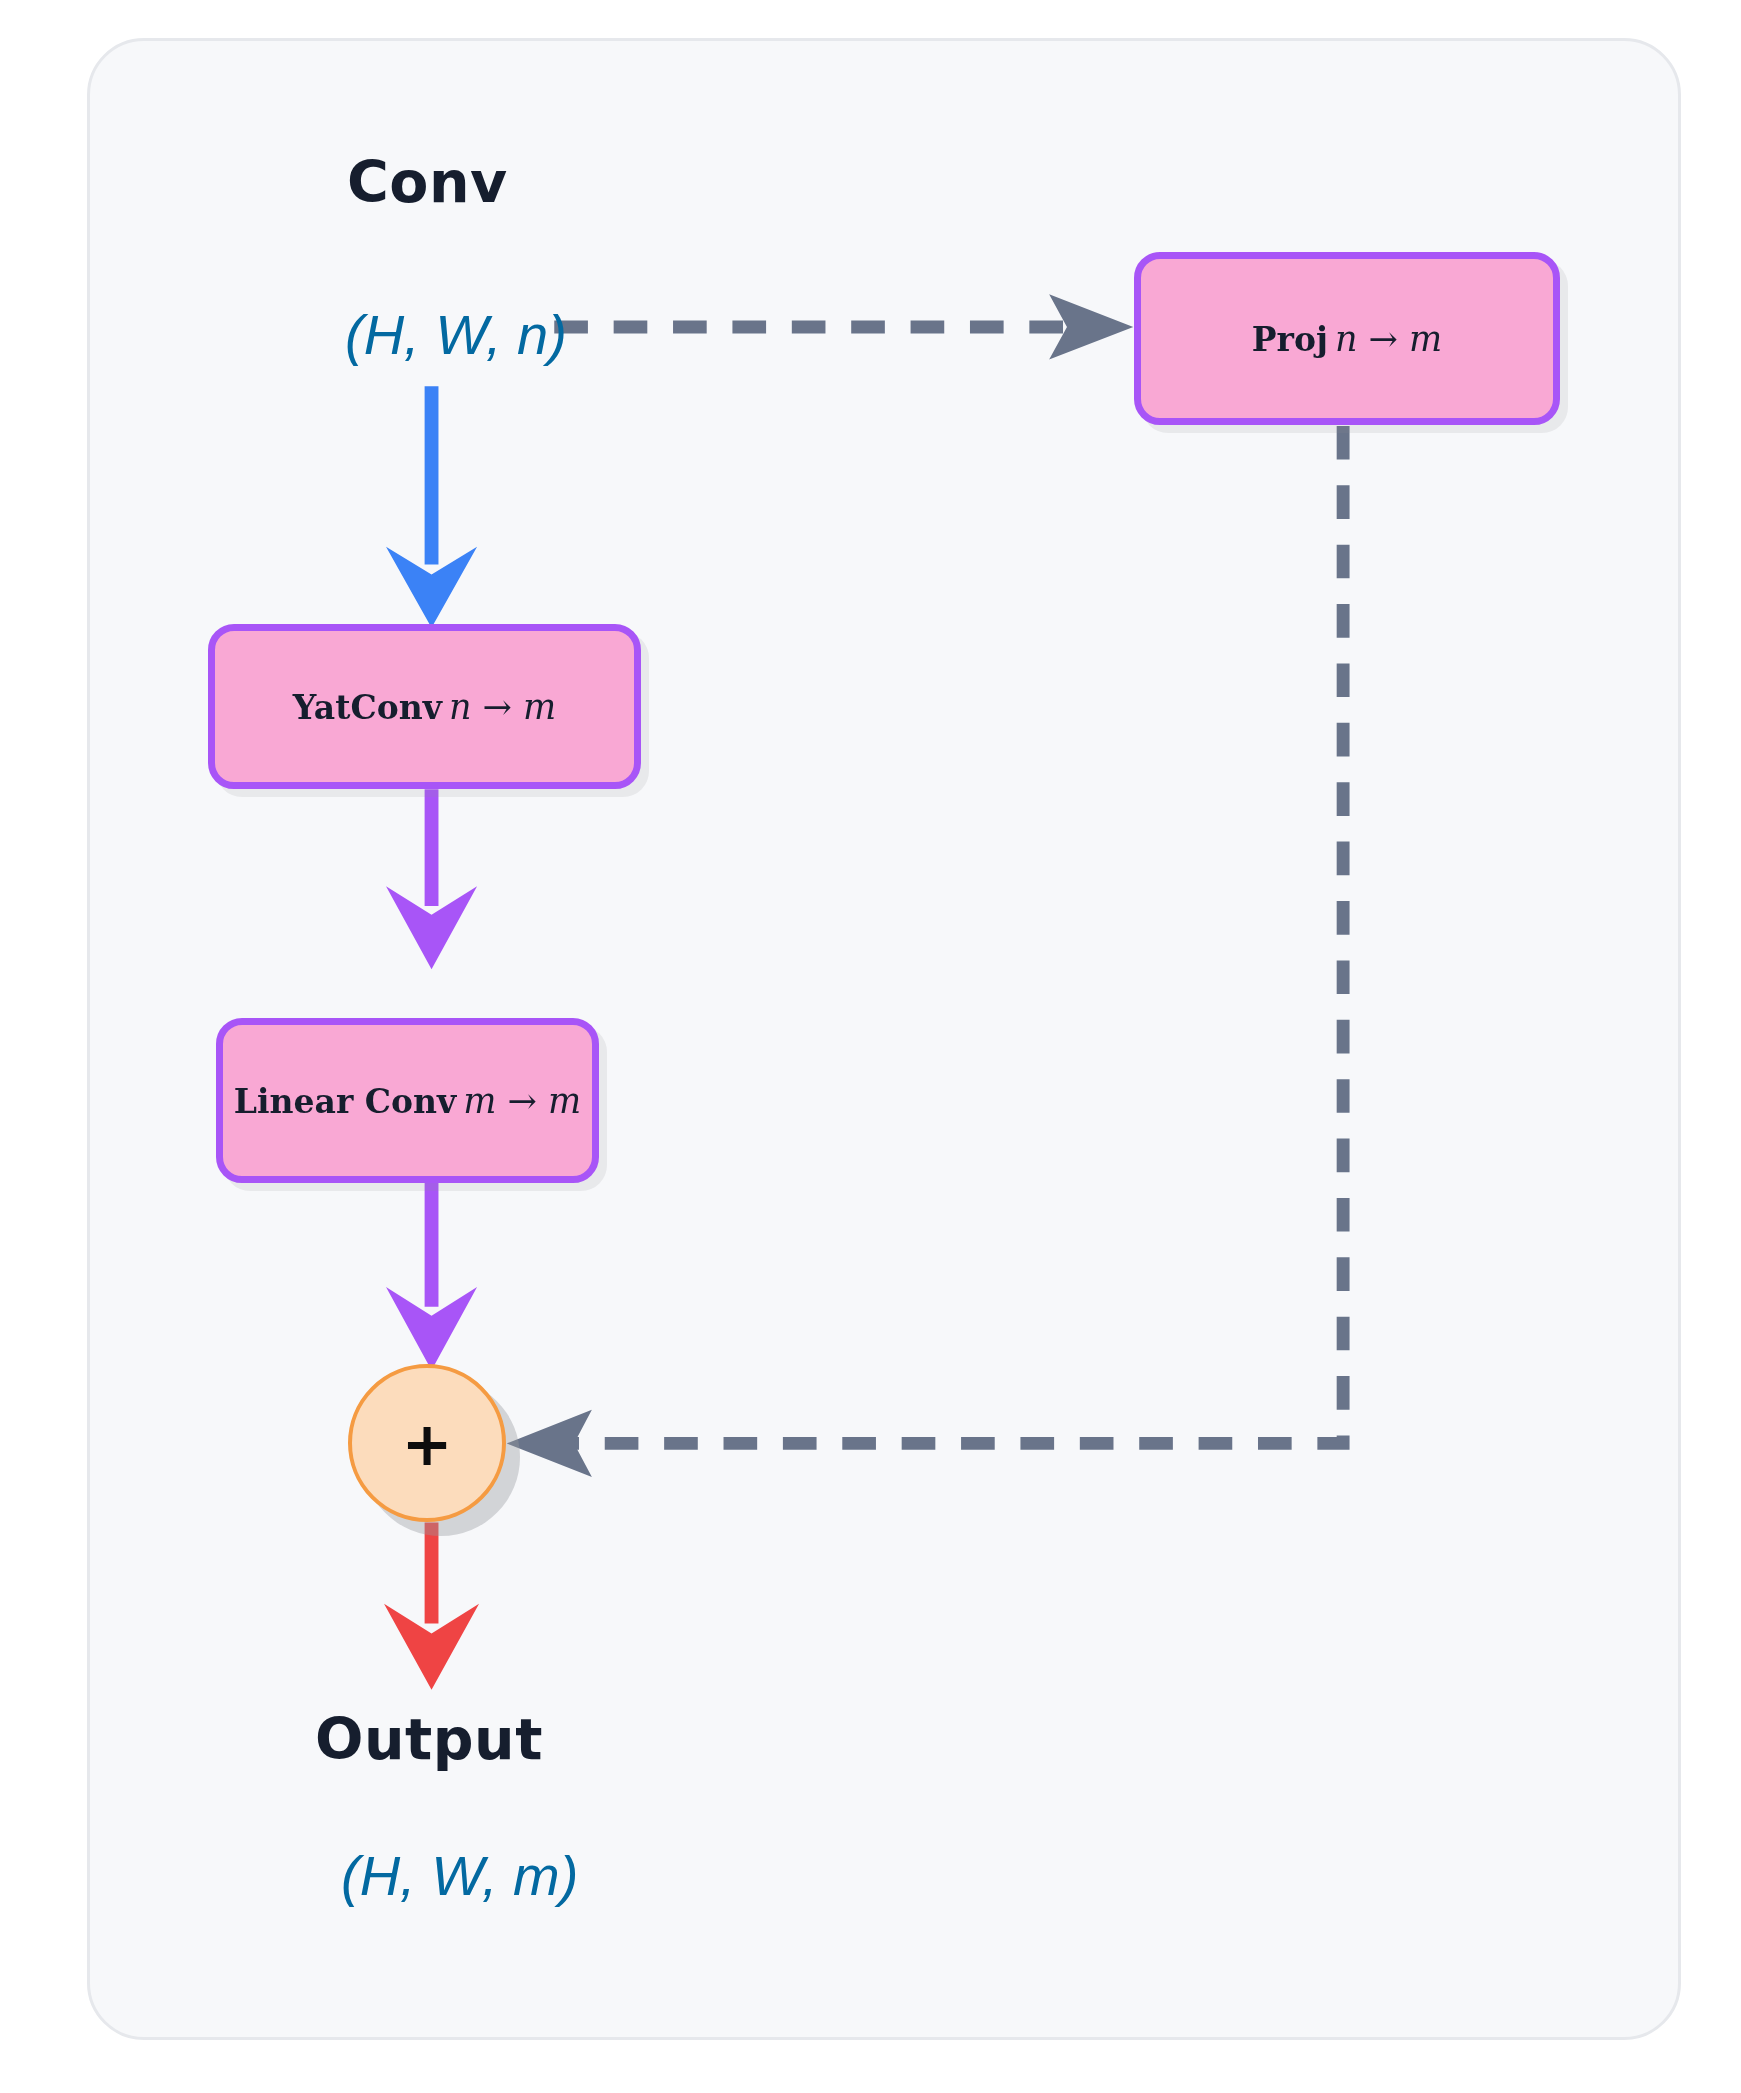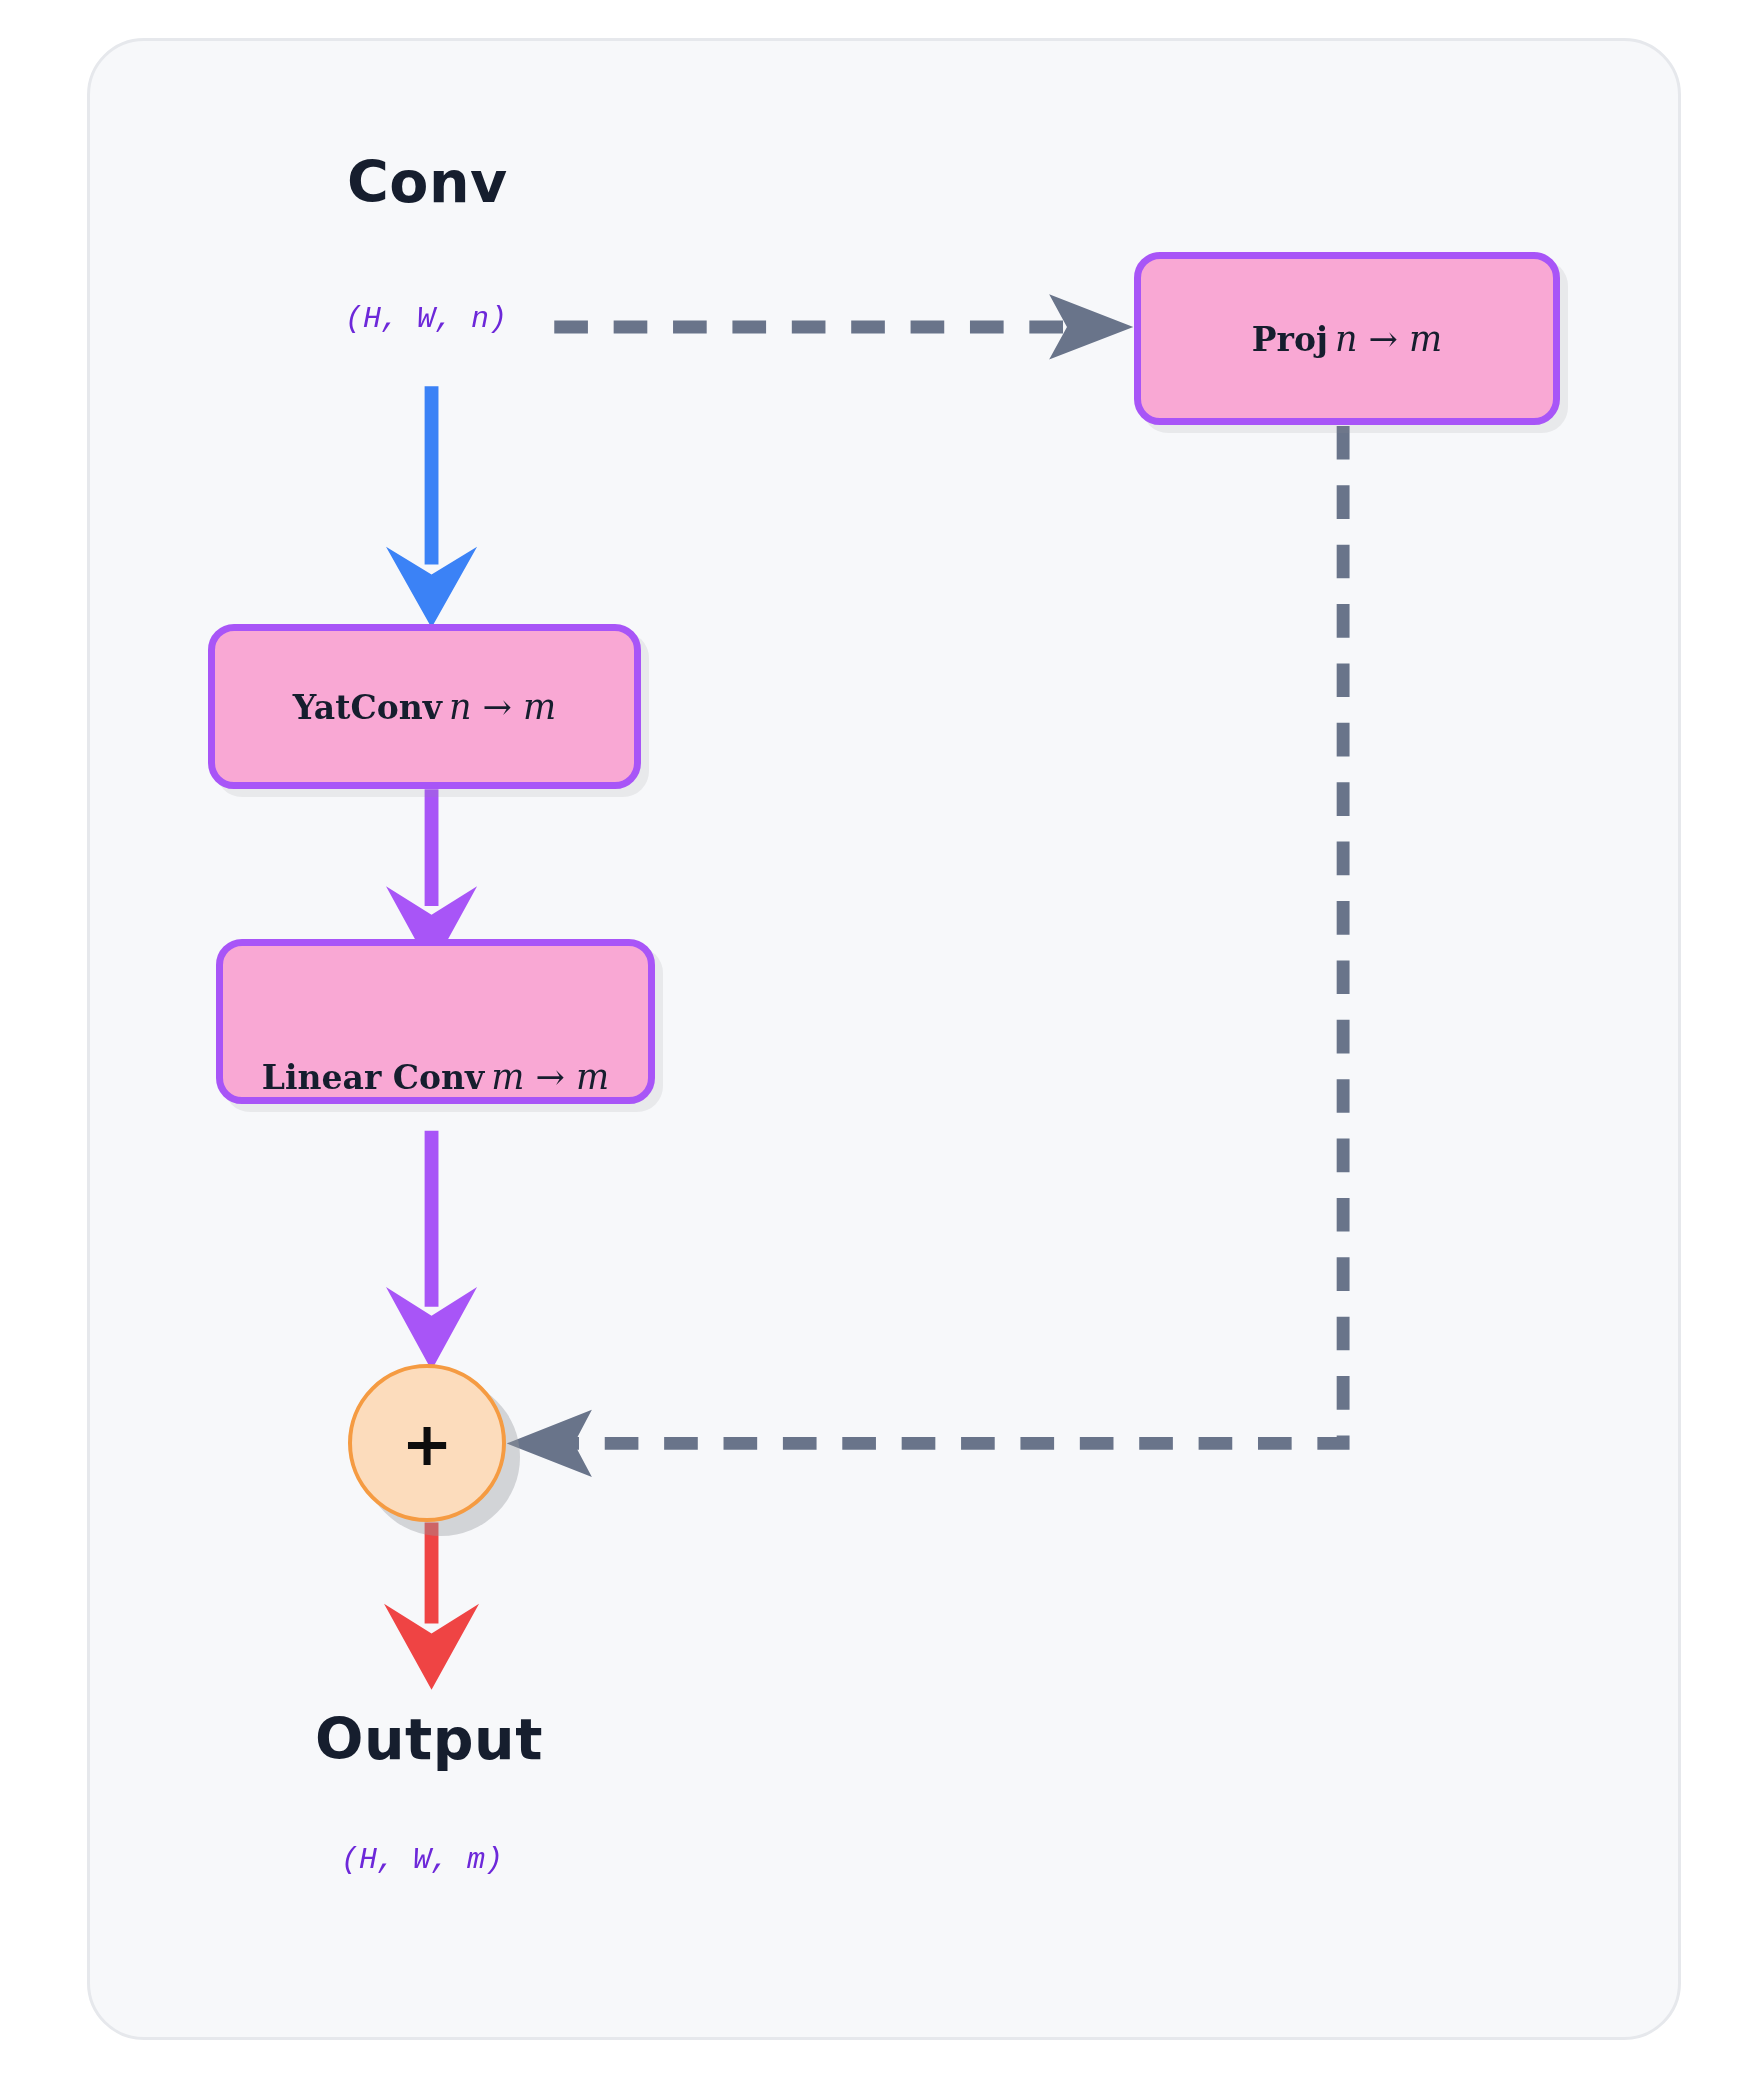--- a/index.html
+++ b/index.html
@@ -52,24 +52,24 @@
     font-family: "DejaVu Sans", sans-serif;
     font-weight: 700;
     font-size: 57px;
     color: #161e2e;
     letter-spacing: 0.5px;
     white-space: nowrap;
   }
 
   .shape-label {
     position: absolute;
-    font-family: Liberation Mono, monospace;
+    font-family: Liberation Sans, sans-serif;
     font-style: italic;
-    font-size: 30px;
-    color: #6d28d9;
+    font-size: 56px;
+    color: #0369a1;
     white-space: nowrap;
   }
   .shape-in  { left: 345px; top: 302px; }
   .shape-out { left: 341px; top: 1843px; }
 
   
   .box {
     position: absolute;
     background: #f9a8d4;
     border: 7px solid #a855f7;
@@ -89,21 +89,21 @@
   }
   .box .lbl .mathv {
     font-family: "DejaVu Serif", serif;
     font-weight: 400;
     font-style: italic;
     font-size: 35px;
   }
 
   #box-proj       { left: 1134px; top: 252px;  width: 426px; height: 173px; }
   #box-yatconv    { left: 208px;  top: 624px;  width: 433px; height: 165px; }
-  #box-linearconv { left: 216px;  top: 939px;  width: 439px; height: 165px; align-items: flex-end; }
+  #box-linearconv { left: 216px;  top: 1018px;  width: 383px; height: 165px; }
 
   
   #add-node {
     position: absolute;
     left: 348px;
     top: 1364px;
     width: 158px;
     height: 158px;
     border-radius: 50%;
     background: #fcdcbc;

